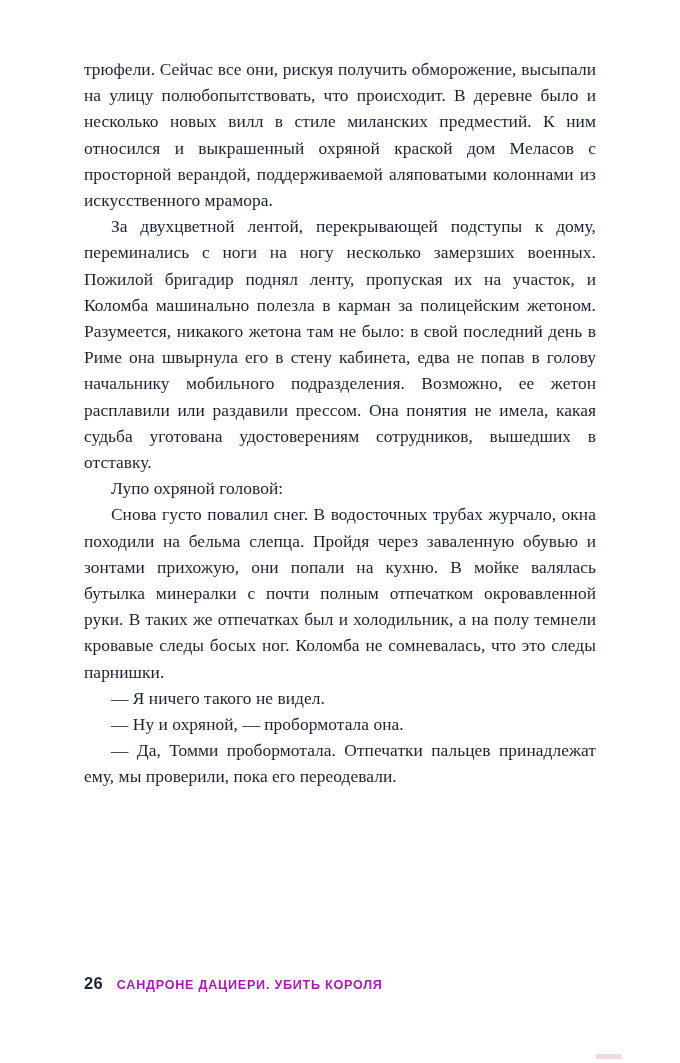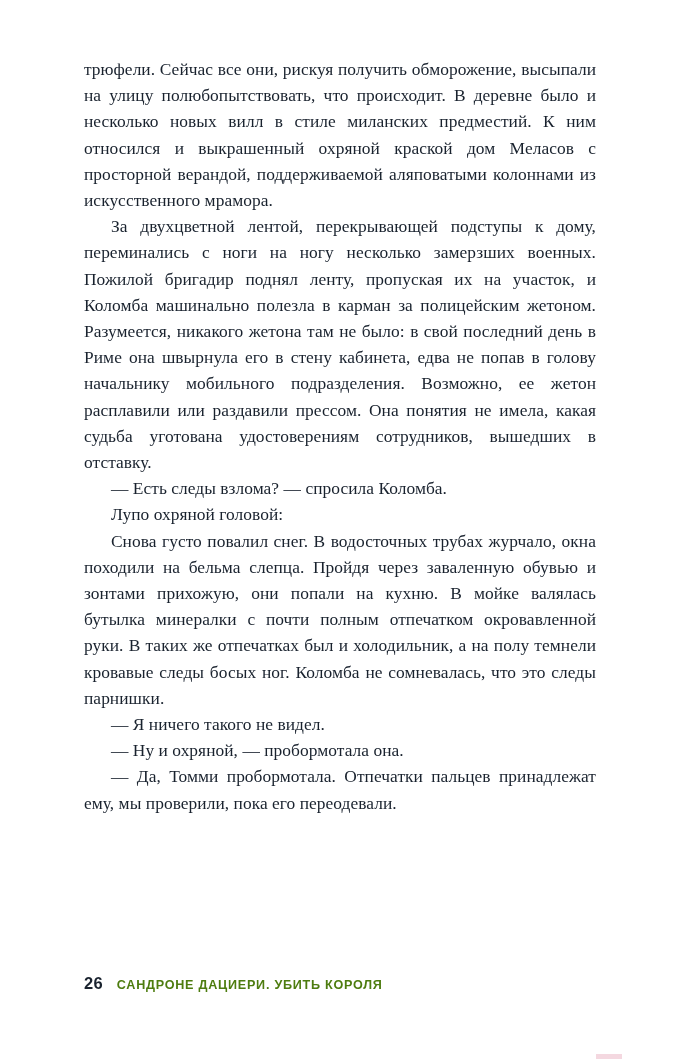--- a/index.html
+++ b/index.html
@@ -53,41 +53,40 @@
     font-size: 16.5px;
     color: #19222e;
     letter-spacing: 0.2px;
     margin-top: 16px;
   }
   .running-title {
     font-family: "Liberation Sans", sans-serif;
     font-size: 12.6px;
     font-weight: bold;
     letter-spacing: 0.75px;
-    color: #4d7c0f;
+    color: #a21caf;
     margin-top: 36px;
   }
   .corner-mark {
     position: absolute;
     right: 58px;
     bottom: 4px;
     width: 26px;
     height: 5px;
     background: #f4d8e0;
   }
 </style>
 </head>
 <body>
 
 <div class="page">
 
   <div class="body-text">
     <p class="no-indent">трюфели. Сейчас все они, рискуя получить обморожение, высыпали на улицу полюбопытствовать, что происходит. В деревне было и несколько новых вилл в стиле миланских предместий. К ним относился и выкрашенный охряной краской дом Меласов с просторной верандой, поддерживаемой аляповатыми колоннами из искусственного мрамора.</p>
     <p>За двухцветной лентой, перекрывающей подступы к дому, переминались с ноги на ногу несколько замерзших военных. Пожилой бригадир поднял ленту, пропуская их на участок, и Коломба машинально полезла в карман за полицейским жетоном. Разумеется, никакого жетона там не было: в свой последний день в Риме она швырнула его в стену кабинета, едва не попав в голову начальнику мобильного подразделения. Возможно, ее жетон расплавили или раздавили прессом. Она понятия не имела, какая судьба уготована удостоверениям сотрудников, вышедших в отставку.</p>
-    <p>— Есть следы взлома? — спросила Коломба.</p>
     <p>Лупо охряной головой:</p>
     <p>Снова густо повалил снег. В водосточных трубах журчало, окна походили на бельма слепца. Пройдя через заваленную обувью и зонтами прихожую, они попали на кухню. В мойке валялась бутылка минералки с почти полным отпечатком окровавленной руки. В таких же отпечатках был и холодильник, а на полу темнели кровавые следы босых ног. Коломба не сомневалась, что это следы парнишки.</p>
     <p>— Я ничего такого не видел.</p>
     <p>— Ну и охряной, — пробормотала она.</p>
     <p>— Да, Томми пробормотала. Отпечатки пальцев принадлежат ему, мы проверили, пока его переодевали.</p>
   </div>
 
   <div class="footer">
     <span class="folio">26</span>
     <span class="running-title">САНДРОНЕ ДАЦИЕРИ. УБИТЬ КОРОЛЯ</span>

